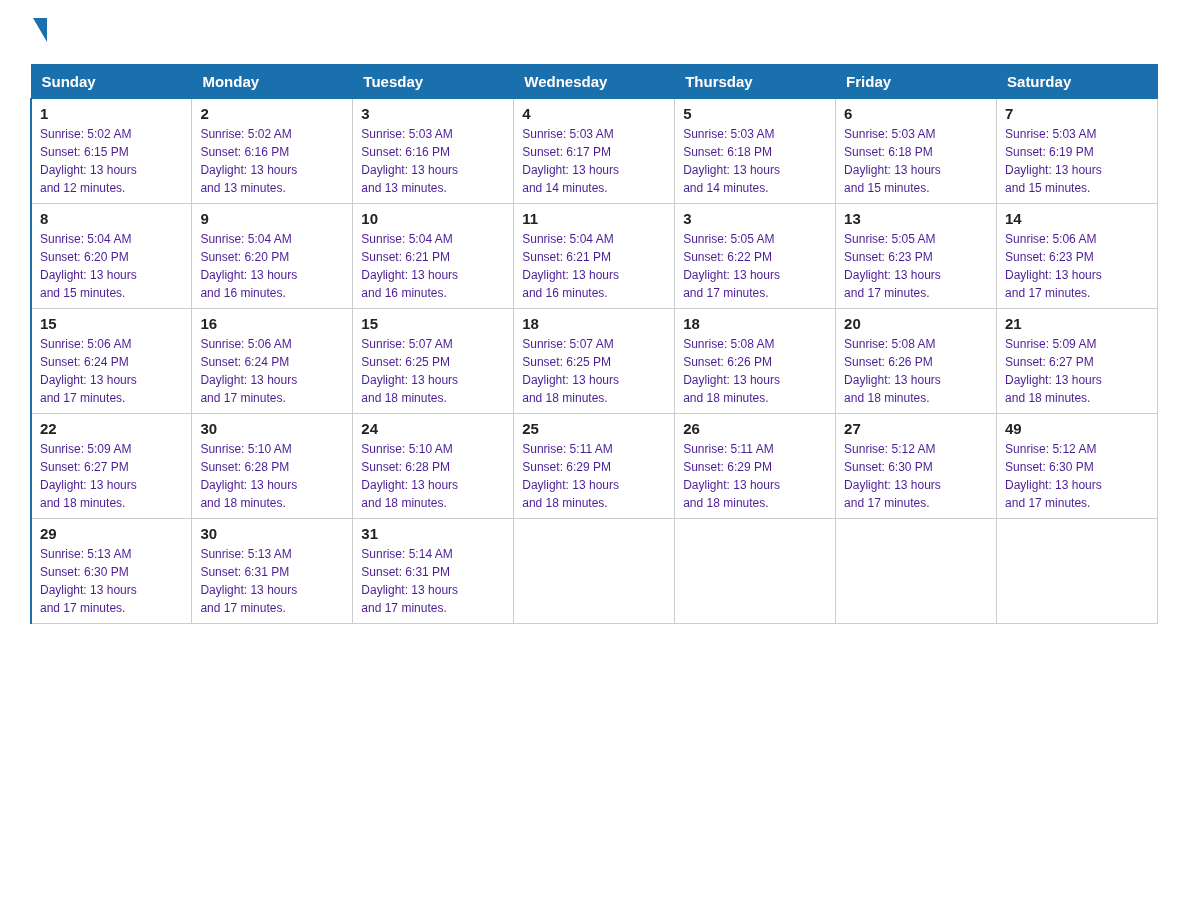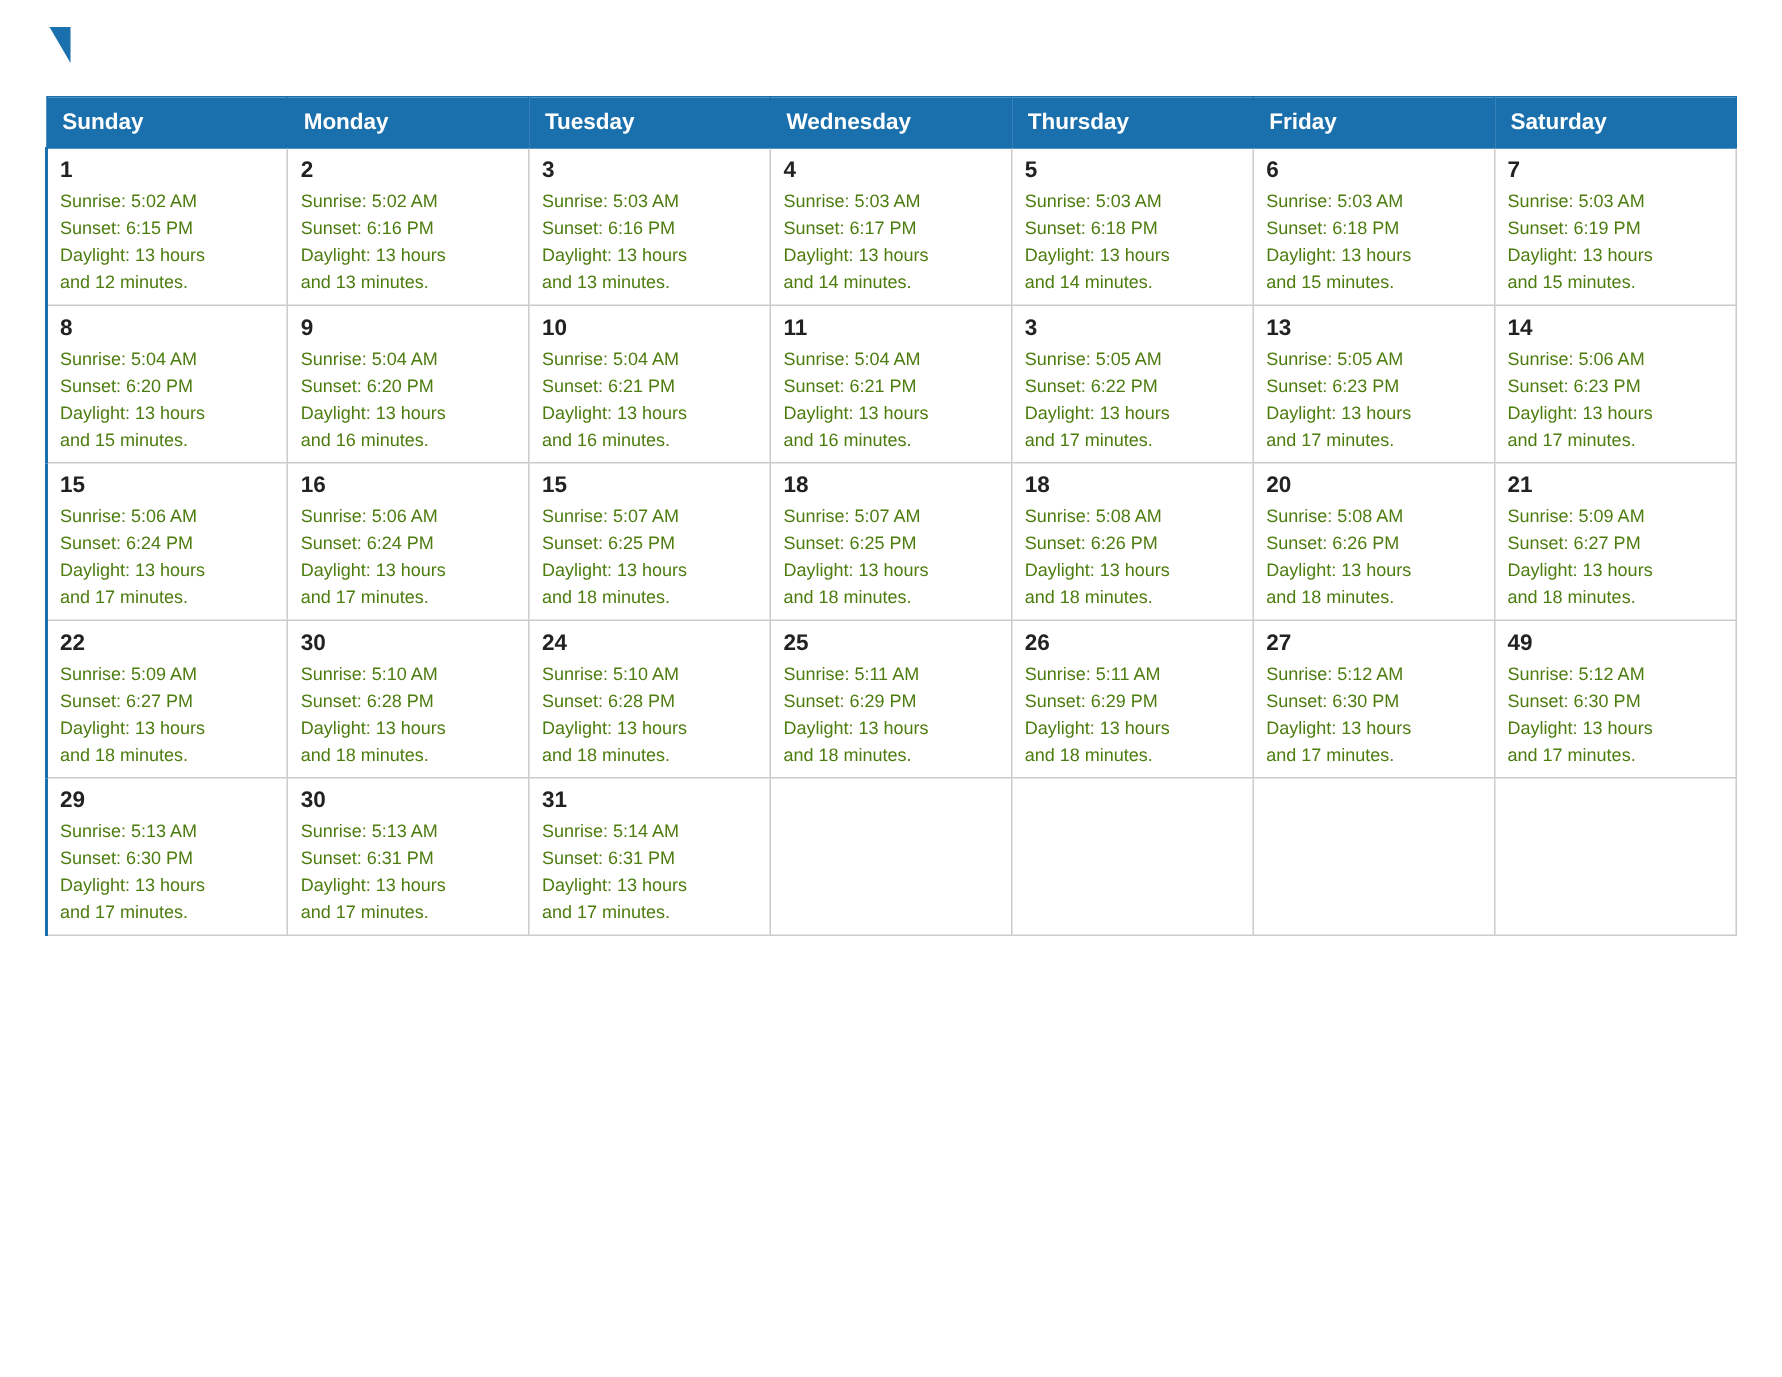--- a/index.html
+++ b/index.html
@@ -77,21 +77,21 @@
     .day-number {
       font-size: 15px;
       font-weight: bold;
       color: #222;
       display: block;
       margin-bottom: 3px;
     }
     .day-info {
       font-size: 12px;
       line-height: 1.5;
-      color: #4d7c0f;
+      color: #4c1d95;
     }
     .empty-cell {
       background: #fff;
     }
     .row-divider td {
       border-top: 2px solid #1a6fad;
     }
   </style>
 </head>
 <body>

